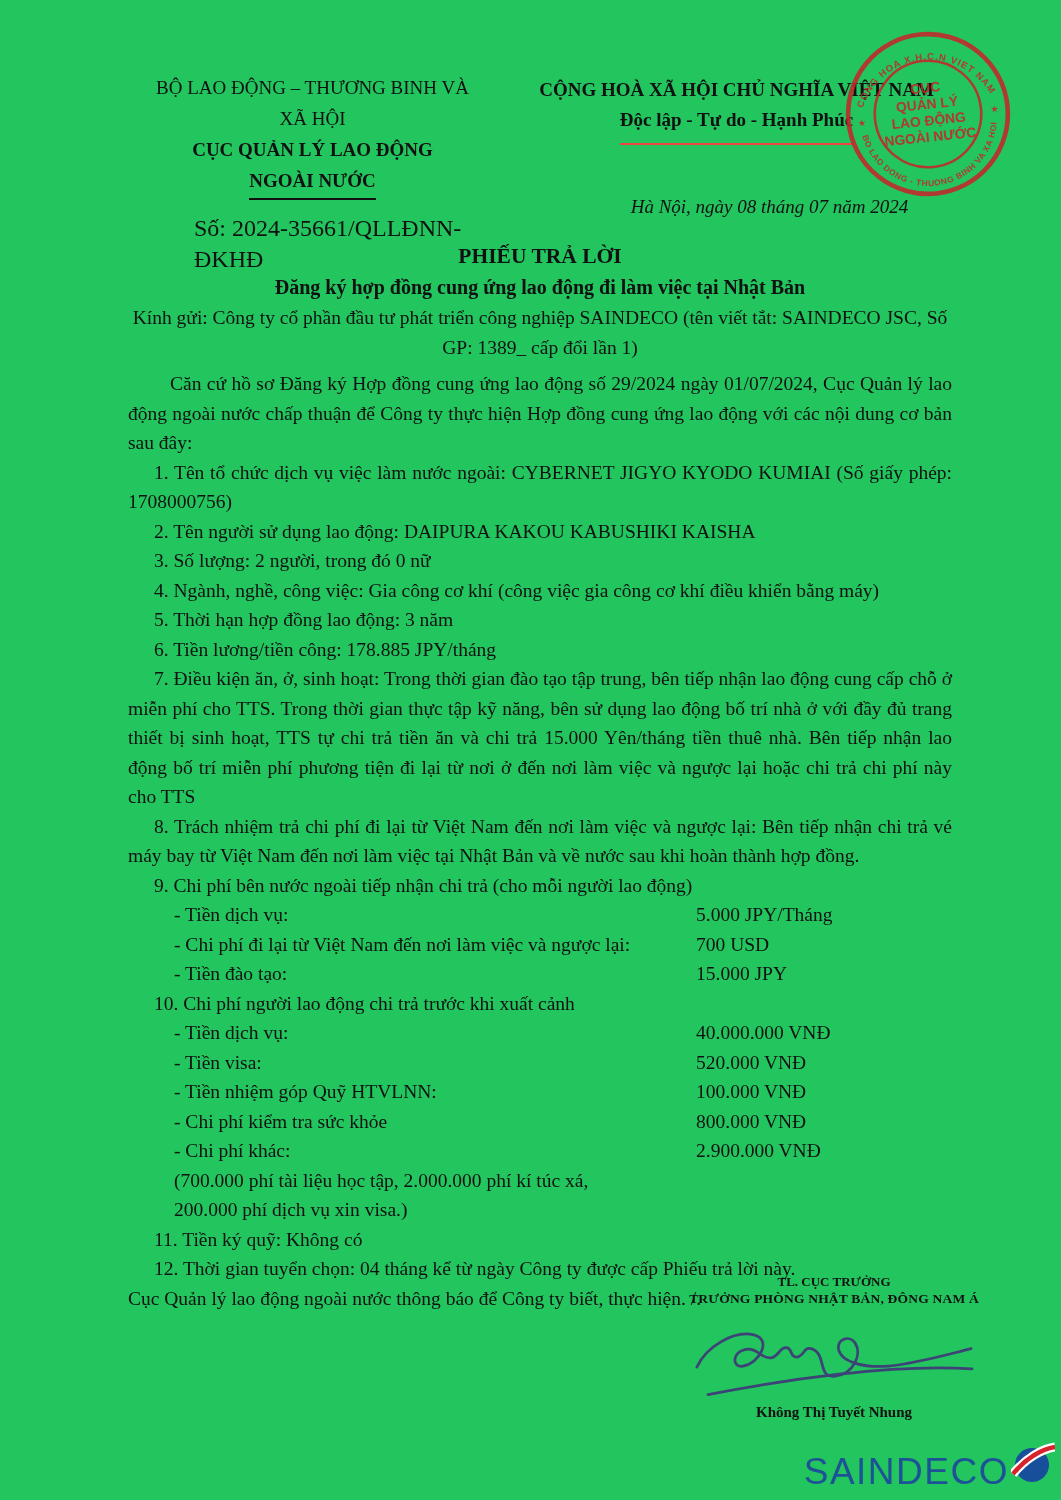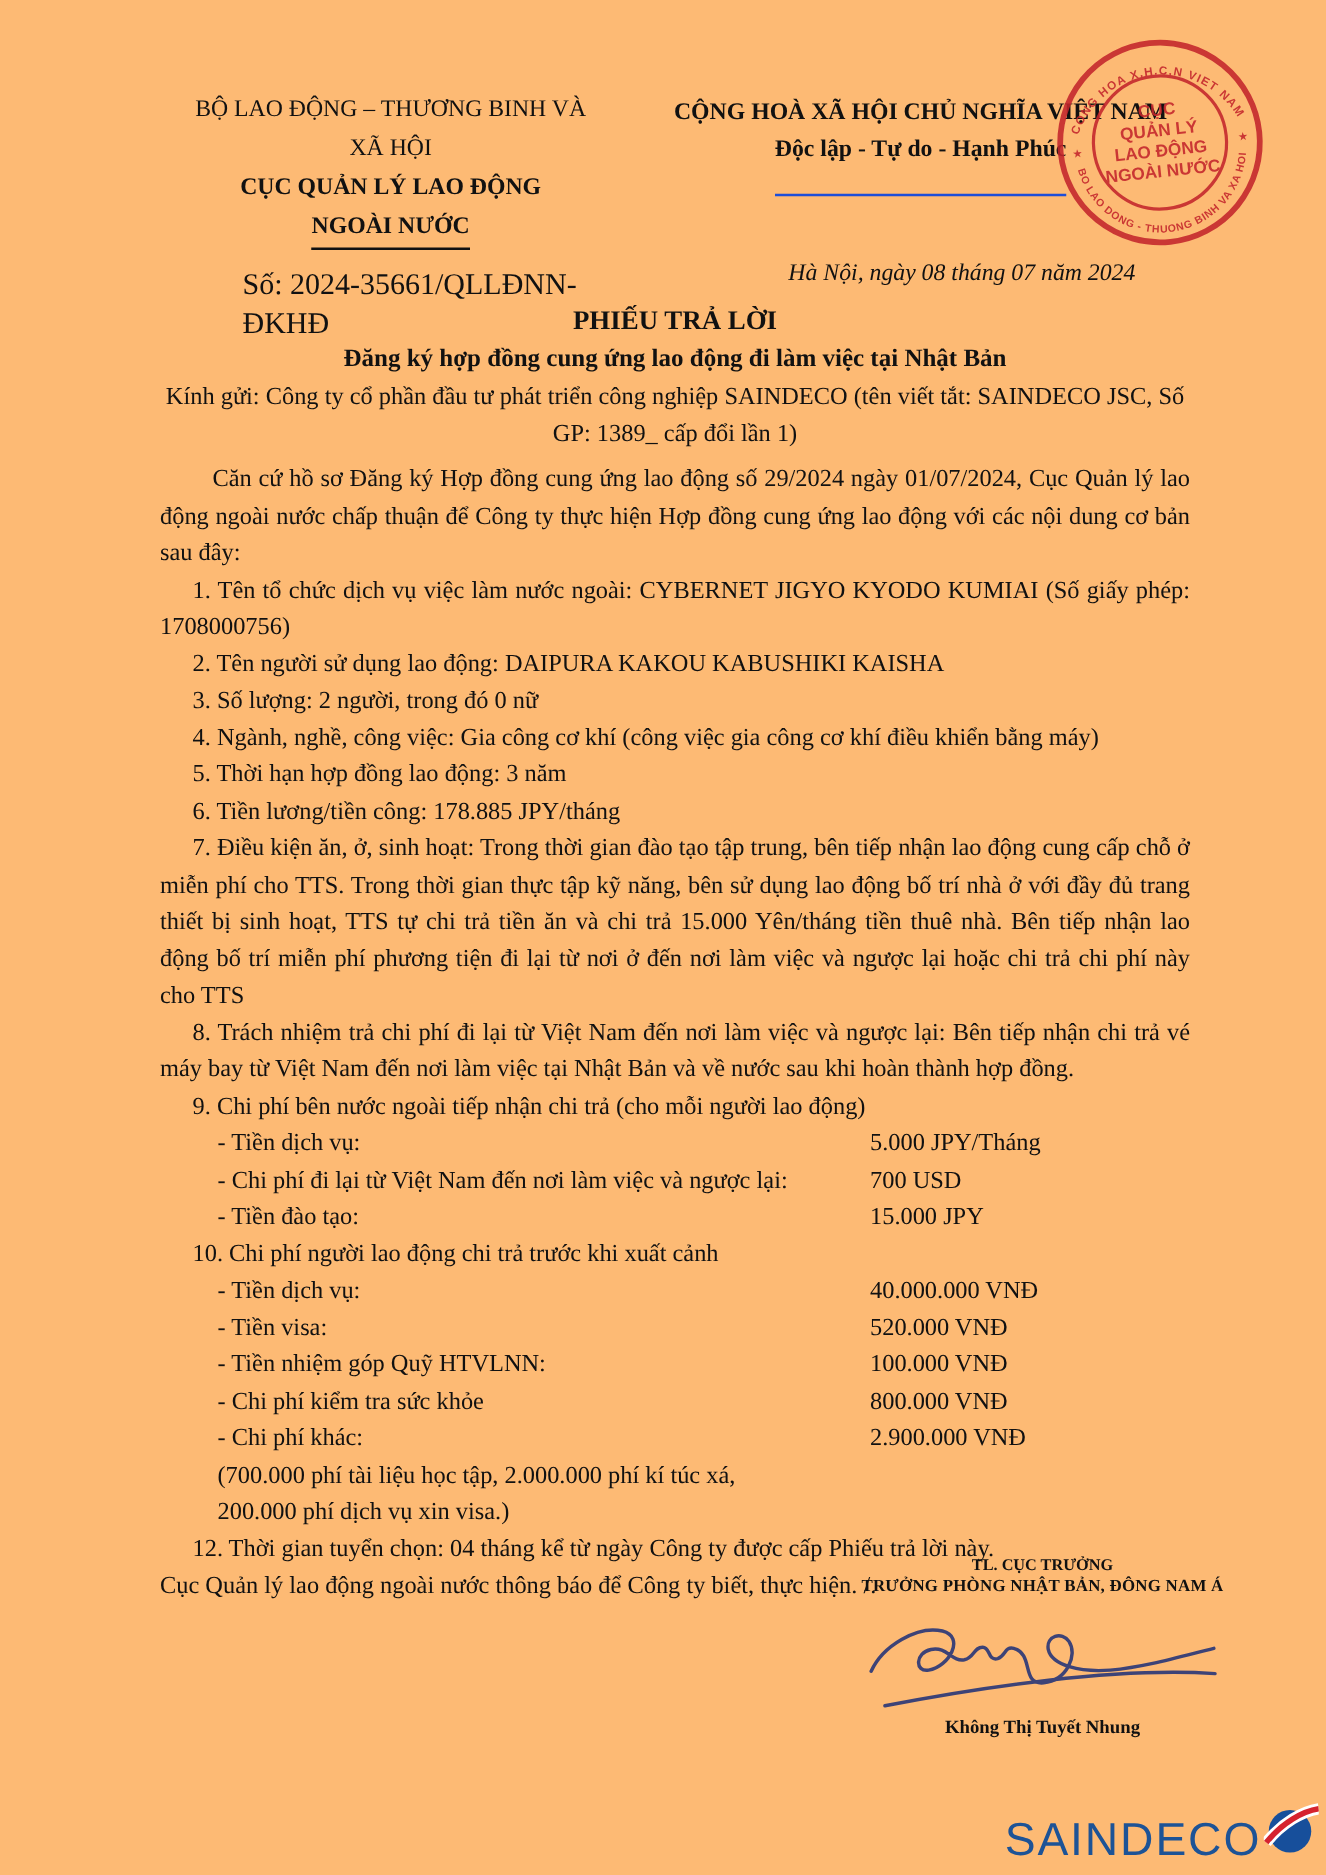--- a/index.html
+++ b/index.html
@@ -1,31 +1,31 @@
 <!DOCTYPE html>
 <html><head>
 <meta charset="utf-8">
 <style>
   html,body{margin:0;padding:0;background:#888;}
   .page{
-    position:relative;width:1061px;height:1500px;margin:0 auto;background:#fdba74;
+    position:relative;width:1061px;height:1500px;margin:0 auto;background:#22c55e;
     font-family:"Liberation Serif","DejaVu Serif",serif;color:#111;overflow:hidden;
   }
   
   .hdr-left{position:absolute;top:72px;left:130px;width:365px;text-align:center;
     font-size:19px;line-height:31px;}
   .hdr-left .dept{font-weight:bold;}
   .hdr-left .dept-u{font-weight:bold;}
   .hdr-left .dept-u span{display:inline-block;border-bottom:2px solid #111;padding-bottom:2px;}
   .doc-no{margin-top:13px;text-align:left;padding-left:64px;font-size:24px;}
   .hdr-right{position:absolute;top:75px;left:514px;width:445px;text-align:center;
     font-size:19px;line-height:30px;}
   .hdr-right .nat1{font-weight:bold;}
   .hdr-right .nat2{font-weight:bold;}
-  .hdr-right .nat2 span{display:inline-block;border-bottom:2px solid #1d4ed8;padding-bottom:20px;}
+  .hdr-right .nat2 span{display:inline-block;border-bottom:2px solid #ef4444;padding-bottom:8px;}
   .date-line{margin-top:47px;font-style:italic;padding-left:66px;}
   
   .stamp{position:absolute;left:842px;top:28px;width:172px;height:172px;opacity:.88;}
   
   .body{position:absolute;top:240px;left:128px;width:824px;font-size:19.5px;}
   .doc-title{text-align:center;font-weight:bold;font-size:21.5px;line-height:32px;margin:0;}
   .doc-subtitle{text-align:center;font-weight:bold;font-size:20px;line-height:31px;margin:0;}
   .salutation{text-align:center;line-height:30px;margin:0;}
   .para{margin:0;text-align:justify;line-height:29.5px;}
   .intro{text-indent:42px;margin-top:6px;}
@@ -141,20 +141,21 @@
       <span class="fee-value">800.000 VNĐ</span>
     </div>
     <div class="fee-row">
       <span>- Chi phí khác:</span>
       <span class="fee-value">2.900.000 VNĐ</span>
     </div>
 
     <div class="fee-note">(700.000 phí tài liệu học tập, 2.000.000 phí kí túc xá,</div>
     <div class="fee-note">200.000 phí dịch vụ xin visa.)</div>
 
+    <p class="para item">11. Tiền ký quỹ: Không có</p>
     <p class="para item">12. Thời gian tuyển chọn: 04 tháng kể từ ngày Công ty được cấp Phiếu trả lời này.</p>
 
     <div class="closing-wrap">
       <p class="closing">Cục Quản lý lao động ngoài nước thông báo để Công ty biết, thực hiện. /.</p>
 
       <div class="sign-block">
         <div class="sign-title1">TL. CỤC TRƯỞNG</div>
         <div class="sign-title2">TRƯỞNG PHÒNG NHẬT BẢN, ĐÔNG NAM Á</div>
         <svg class="sign-svg" width="300" height="92" viewBox="0 0 310 100">
           <g fill="none" stroke="#3d4377" stroke-width="3" stroke-linecap="round">

